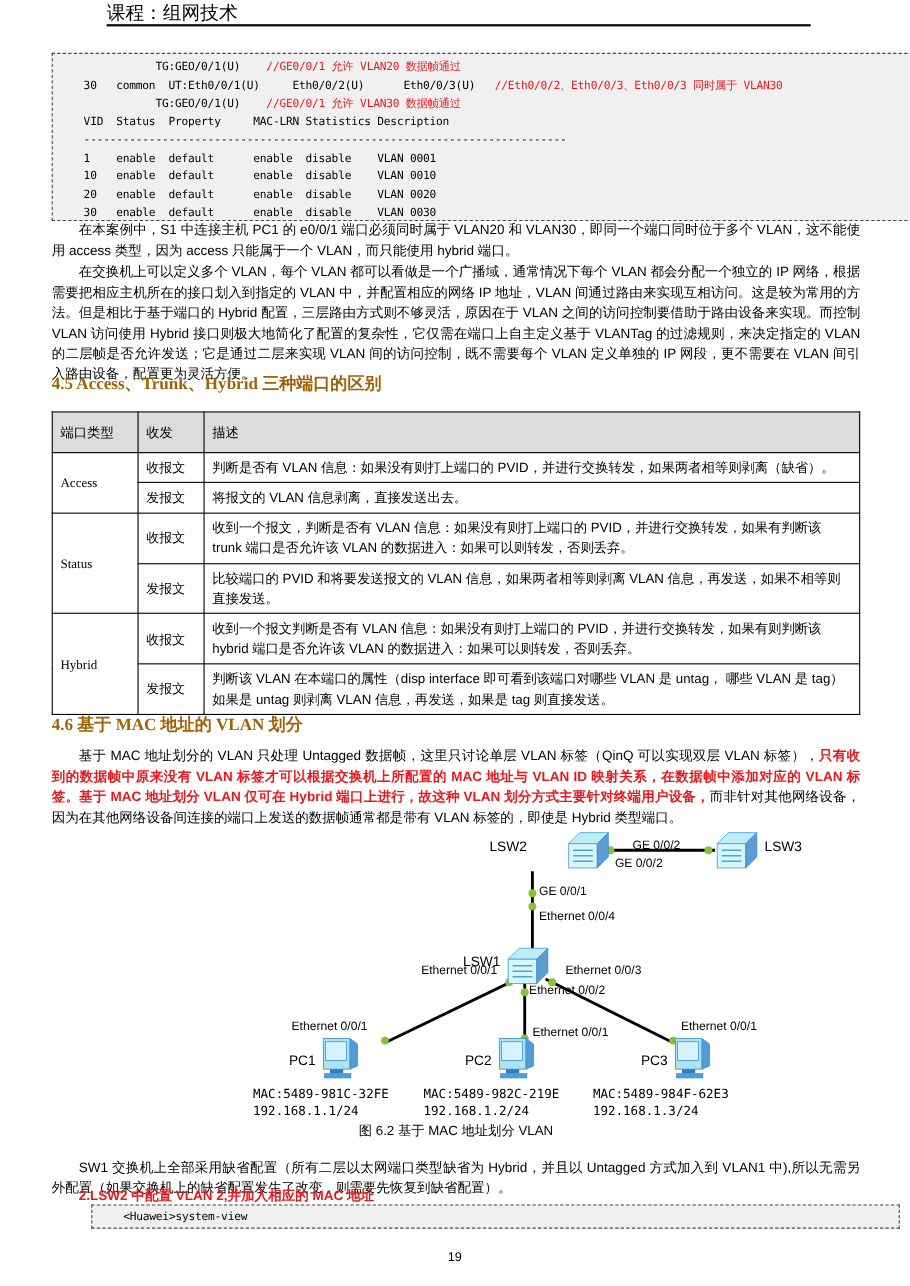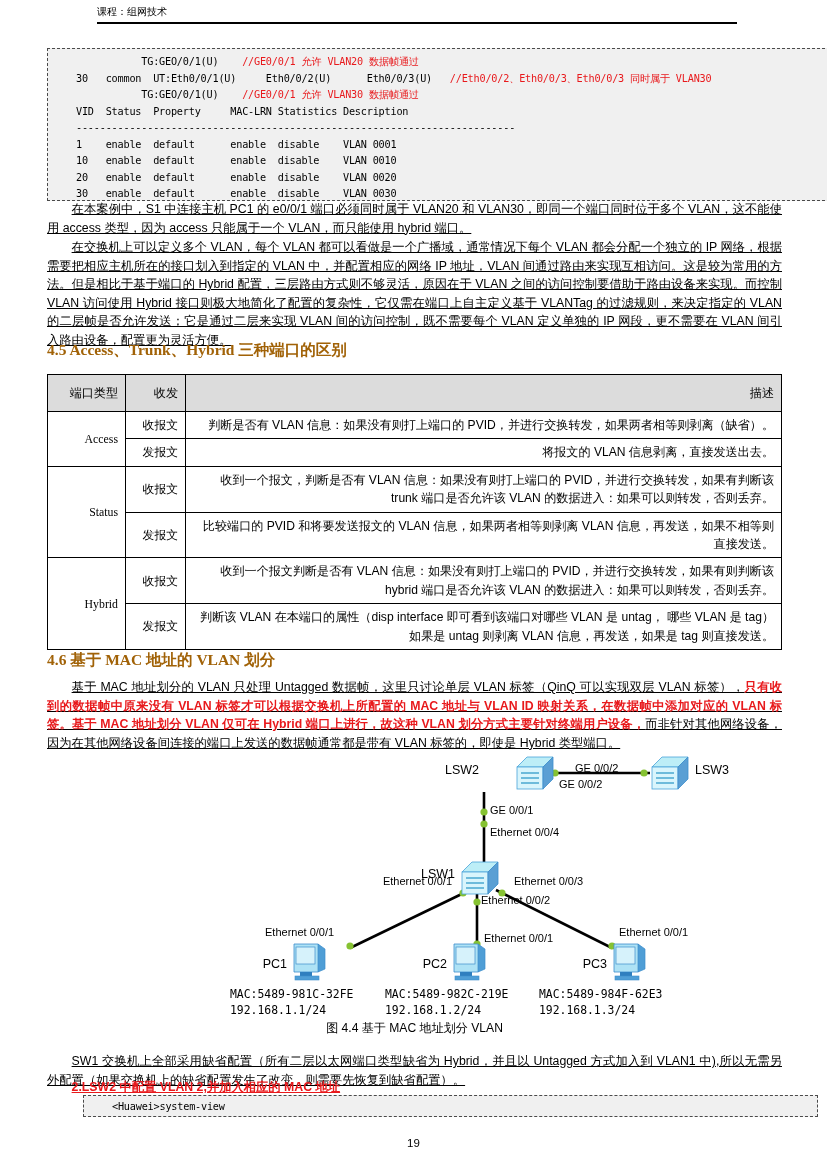--- a/index.html
+++ b/index.html
@@ -20,21 +20,21 @@
     overflow: hidden;
     box-sizing: border-box;
   }
 
   
   .header {
     position: absolute;
     left: 97px;
     top: 4px;
     width: 640px;
-    font-size: 10px;
+    font-size: 17px;
     line-height: 15px;
     color: #000;
   }
   .header-rule {
     position: absolute;
     left: 97px;
     top: 22px;
     width: 640px;
     border-top: 2.2px solid #000;
   }
@@ -58,21 +58,20 @@
   .cmt { color: #e8191c; }
 
   
   .para {
     position: absolute;
     font-size: 12.3px;
     line-height: 18.6px;
     text-align: justify;
     text-justify: inter-ideograph;
     color: #000;
-    text-decoration: underline;
   }
   .para.indent { text-indent: 2em; }
   .redb { color: #e8191c; font-weight: bold; }
 
   
   .h2 {
     position: absolute;
     color: #a16207;
     font-family: "Liberation Serif", "DejaVu Serif", serif;
     font-weight: bold;
@@ -89,21 +88,21 @@
     width: 735px;
     border-collapse: collapse;
     font-size: 12.1px;
     line-height: 18.4px;
     table-layout: fixed;
   }
   table.porttable td, table.porttable th {
     border: 1px solid #000;
     padding: 4px 7px;
     vertical-align: middle;
-    text-align: right;
+    text-align: left;
     font-weight: normal;
   }
   table.porttable thead td {
     background: #dcdcdc;
     height: 28px;
   }
   .col-type { width: 78px; }
   .col-dir  { width: 60px; }
   .cell-type { font-size: 11.8px; font-family: Liberation Serif, serif; }
   .cell-dir { font-size: 11.8px; }
@@ -294,21 +293,21 @@
         <text x="183" y="246">MAC:5489-981C-32FE</text>
         <text x="183" y="262">192.168.1.1/24</text>
         <text x="338" y="246">MAC:5489-982C-219E</text>
         <text x="338" y="262">192.168.1.2/24</text>
         <text x="492" y="246">MAC:5489-984F-62E3</text>
         <text x="492" y="262">192.168.1.3/24</text>
       </g>
     </svg>
   </div>
 
-  <div class="figcaption">图 4.4 基于 MAC 地址划分 VLAN</div>
+  <div class="figcaption">图 6.2 基于 MAC 地址划分 VLAN</div>
 
   <div class="para indent" style="left:47px; top:1052px; width:735px;">SW1 交换机上全部采用缺省配置（所有二层以太网端口类型缺省为 Hybrid，并且以 Untagged 方式加入到 VLAN1 中),所以无需另外配置（如果交换机上的缺省配置发生了改变，则需要先恢复到缺省配置）。</div>
 
   <div class="para redb" style="left:47px; top:1078px; width:735px; text-indent:2em;">2.LSW2 中配置 VLAN 2,并加入相应的 MAC 地址</div>
 
   <div class="codeblock code-bottom">&lt;Huawei&gt;system-view</div>
 
   <div class="pagenum">19</div>
 
 </div>

